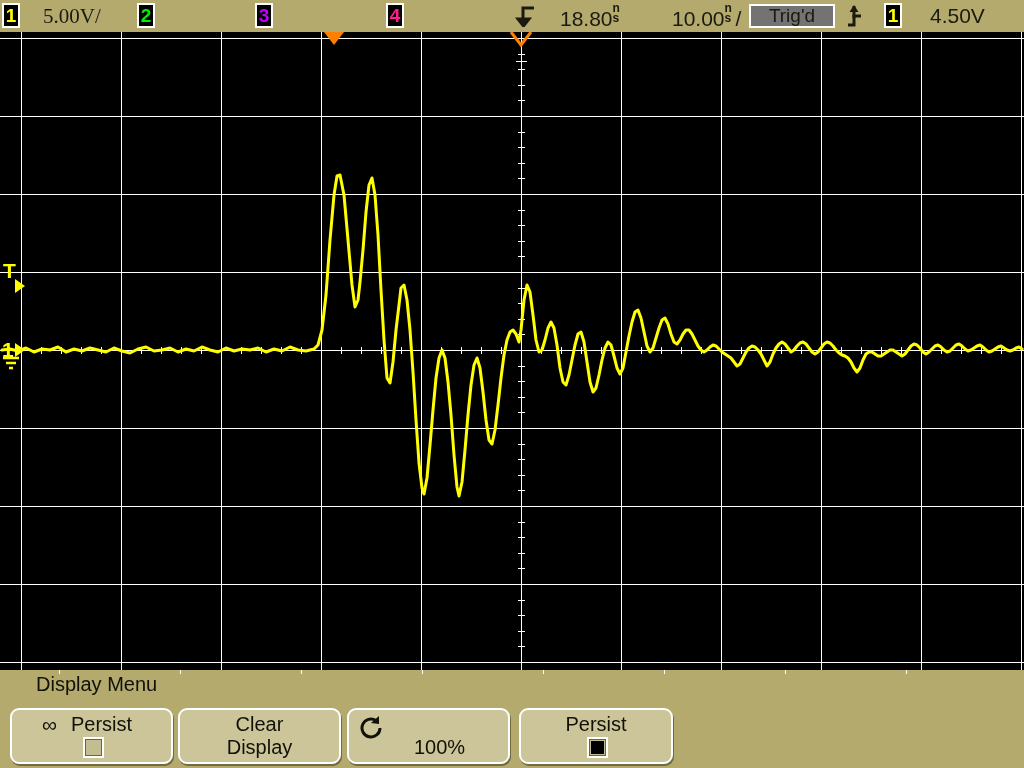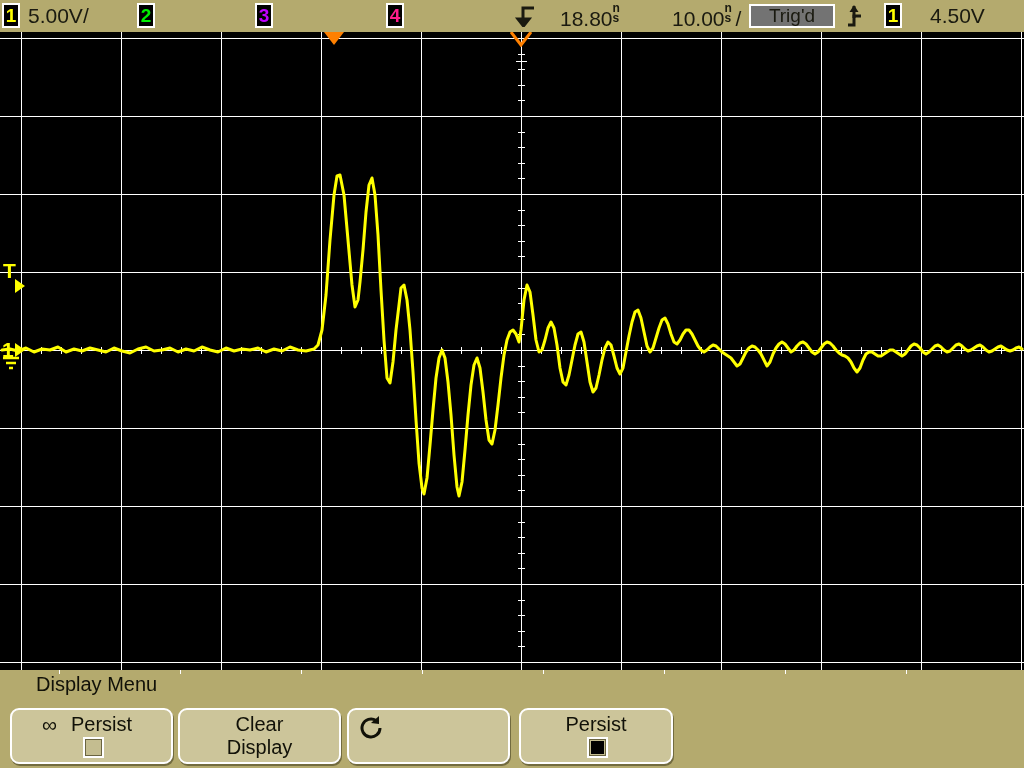--- a/index.html
+++ b/index.html
@@ -22,21 +22,21 @@
   }
   .chbadge.c1{left:2px;color:#ffff00;}
   .chbadge.c2{left:137px;color:#00ee00;}
   .chbadge.c3{left:255px;color:#c000ff;}
   .chbadge.c4{left:386px;color:#ff1e8c;}
   .tb-text{
     position:absolute;top:4px;color:#1a1a10;
     font-size:21px;line-height:24px;white-space:nowrap;
     font-family:"Liberation Sans","DejaVu Sans",sans-serif;
   }
-  .vdiv{left:28px;}
+  .vdiv{left:43px;font-family:Liberation Serif, serif;}
   .tdelay{left:560px;}
   .tscale{left:672px;}
   .trigv{left:930px;}
   
   .unit{
     display:inline-block;vertical-align:baseline;
     position:relative;width:11px;height:22px;margin-left:0px;
   }
   .unit i{
     position:absolute;left:0;font-style:normal;
@@ -303,20 +303,21 @@
     <div class="skey" style="left:178px;width:163px">
       <div class="lbl l1">Clear</div>
       <div class="lbl l2">Display</div>
     </div>
 
     <div class="skey" style="left:347px;width:163px">
       <svg class="recycle" style="left:10px;top:5px" viewBox="0 0 26 24">
         <path d="M21 13 A9 9 0 1 1 17 5.5" fill="none" stroke="#111108" stroke-width="3"></path>
         <path d="M20 1 L20 9 L12 8 Z" fill="#111108"></path>
       </svg>
+      <div class="lbl l2" style="left:22px">100%</div>
     </div>
 
     <div class="skey" style="left:519px;width:154px">
       <div class="lbl center">Persist</div>
       <div class="cbox checked" style="left:66px;top:27px"></div>
     </div>
   </div>
 </div>
 
 </body></html>

